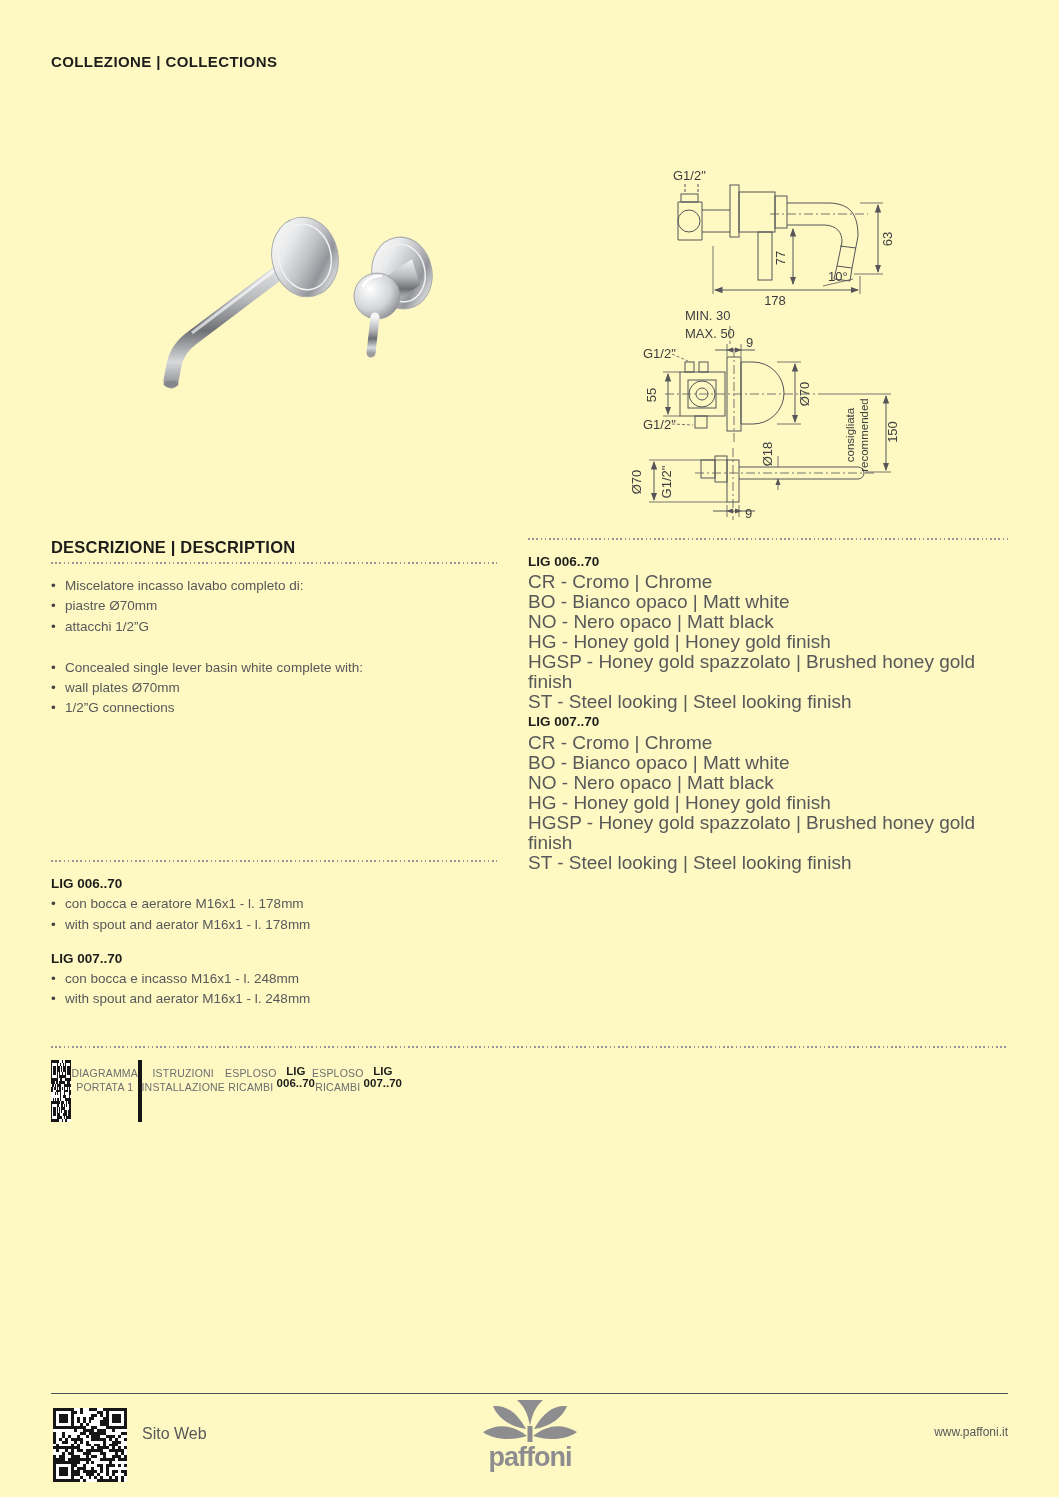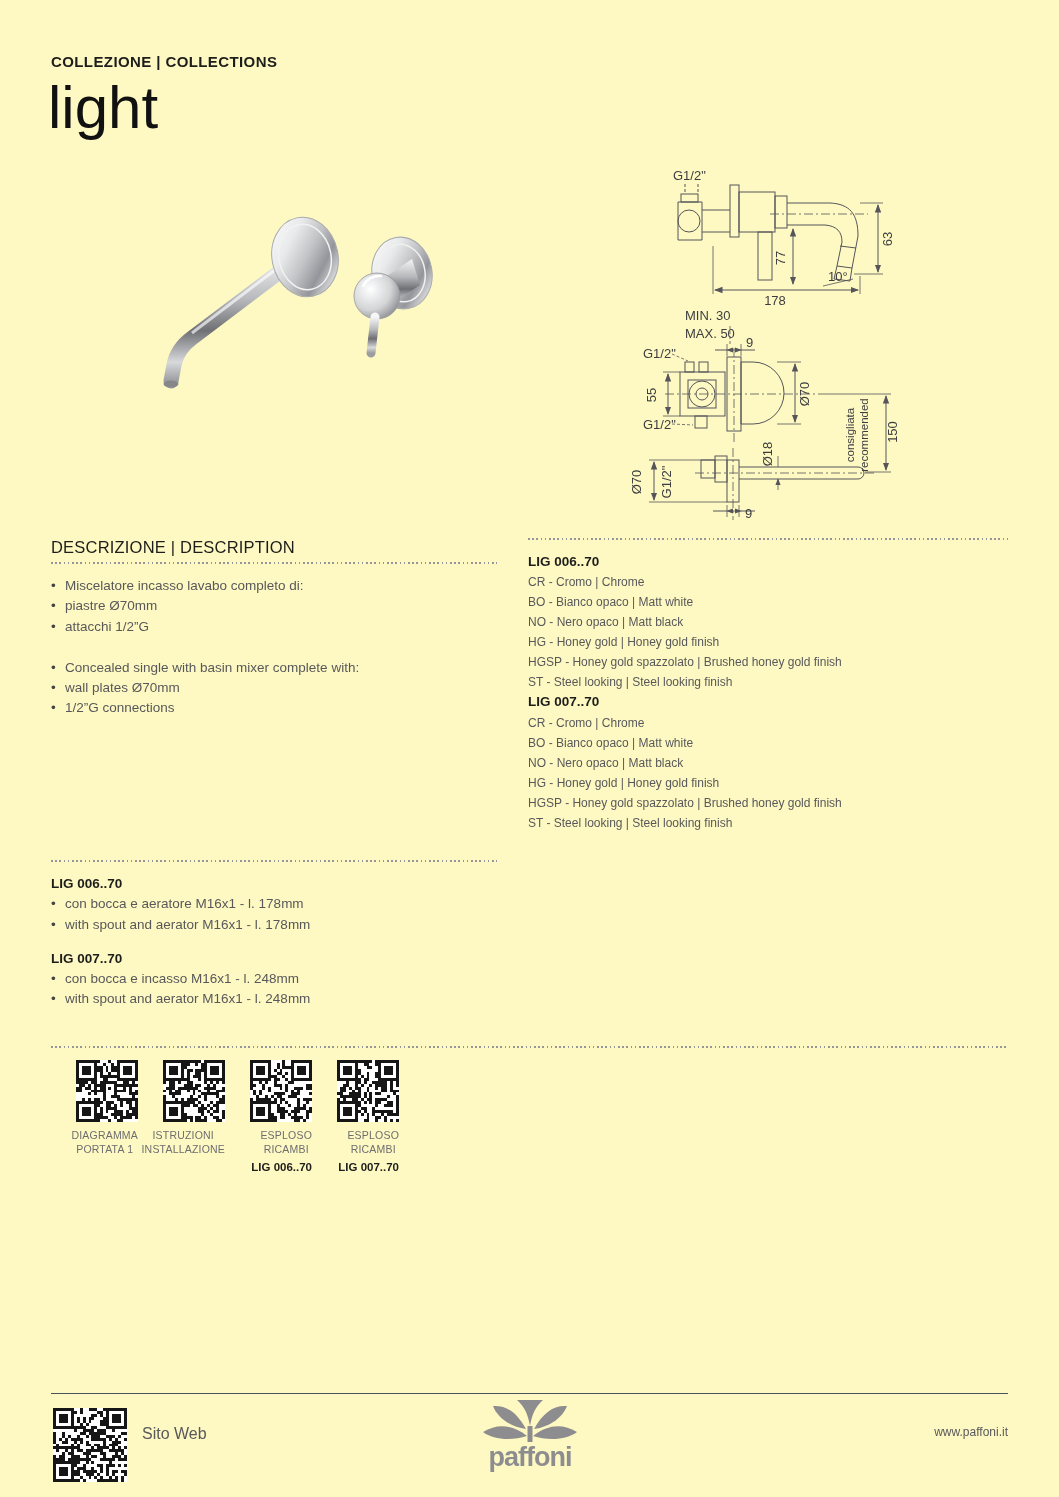--- a/index.html
+++ b/index.html
@@ -5,33 +5,33 @@
   html,body{margin:0;padding:0;background:#ffffff;}
   .page{position:relative;width:1059px;height:1497px;background:#fef9c3;overflow:hidden;
         font-family:"Liberation Sans", sans-serif;color:#58585a;}
   
   .collection-label{position:absolute;left:51px;top:53px;font-size:15px;font-weight:700;
         color:#1d1d1b;letter-spacing:.4px;}
   .collection-name{position:absolute;left:48px;top:78px;font-size:60px;font-weight:400;
         color:#111;letter-spacing:0;line-height:1;margin:0;}
   
   .section{position:absolute;}
-  .section h2{margin:0 0 5px 0;font-size:16.5px;font-weight:400;color:#1d1d1b;letter-spacing:.2px;}
+  .section h2{margin:0 0 5px 0;font-size:16.5px;font-weight:700;color:#1d1d1b;letter-spacing:.2px;}
   .dotline{height:3px;margin-bottom:11px;
      background-image:repeating-linear-gradient(90deg,#95959a 0 1.6px,transparent 1.6px 4.2px);
      background-size:100% 2.2px;background-repeat:no-repeat;background-position:0 0;}
   .bl{list-style:none;margin:0;padding:0;font-size:13.5px;line-height:20.3px;color:#58585a;}
   .bl li{display:flex;}
   .bl .b{width:14px;flex:0 0 14px;color:#444;}
   .gap{height:21px;}
   .code{font-size:13.5px;font-weight:700;color:#1d1d1b;line-height:20.3px;}
-  .fline{font-size:12px;line-height:20px;color:#58585a;}
+  .fline{font-size:19px;line-height:20px;color:#58585a;}
   
   .docrow{display:flex;gap:0;margin-top:3px;}
-  .docitem{width:87px;display:flex;flex-direction:column;align-items:flex-end;}
+  .docitem{width:87px;display:flex;flex-direction:row;align-items:flex-start;}
   .qr{display:grid;background:#fff;}
   .qr i{display:block;}
   .qr i.on{background:#161616;}
   .qr-doc{width:62px;height:62px;grid-template-columns:repeat(21,1fr);grid-template-rows:repeat(21,1fr);}
   .qr-footer{width:74px;height:74px;grid-template-columns:repeat(25,1fr);grid-template-rows:repeat(25,1fr);}
   .doclabel{margin-top:7px;font-size:10.5px;line-height:13.5px;color:#6d6d70;text-align:center;letter-spacing:.2px;}
   .doccode{margin-top:5px;font-size:11.5px;font-weight:700;color:#1d1d1b;text-align:center;}
   
   .footrule{position:absolute;left:51px;top:1393px;width:957px;height:1px;background:#47525a;}
   .foot-qr{position:absolute;left:53px;top:1408px;}
@@ -42,21 +42,20 @@
   svg text{font-family:"Liberation Sans", sans-serif;}
   .dtx{font-size:13px;fill:#3d3d40;}
   .dtxs{font-size:11.5px;fill:#3d3d40;}
 </style>
 </head>
 <body>
 
 <div class="page">
 
   <div class="collection-label">COLLEZIONE | COLLECTIONS</div>
-  <h1 class="collection-name">light</h1>
 
   <svg class="photo" style="position:absolute;left:130px;top:195px;" width="330" height="200" viewBox="0 0 330 200">
     <defs>
       <linearGradient id="gPlate" x1="0" y1="0" x2="1" y2="1">
         <stop offset="0" stop-color="#fdfdfd"></stop>
           <stop offset="0.3" stop-color="#e9eaeb"></stop>
         <stop offset="0.52" stop-color="#c0c2c5"></stop>
           <stop offset="0.7" stop-color="#93959a"></stop>
         <stop offset="0.86" stop-color="#d9dadc"></stop>
           <stop offset="1" stop-color="#f4f4f5"></stop>
@@ -213,21 +212,21 @@
         </li>
       <li>
           <span class="b">•</span>
           <span>attacchi 1/2”G</span>
         </li>
     </ul>
     <div class="gap"></div>
     <ul class="bl">
       <li>
           <span class="b">•</span>
-          <span>Concealed single with basin mixer complete with:</span>
+          <span>Concealed single lever basin white complete with:</span>
         </li>
       <li>
           <span class="b">•</span>
           <span>wall plates Ø70mm</span>
         </li>
       <li>
           <span class="b">•</span>
           <span>1/2”G connections</span>
         </li>
     </ul>

